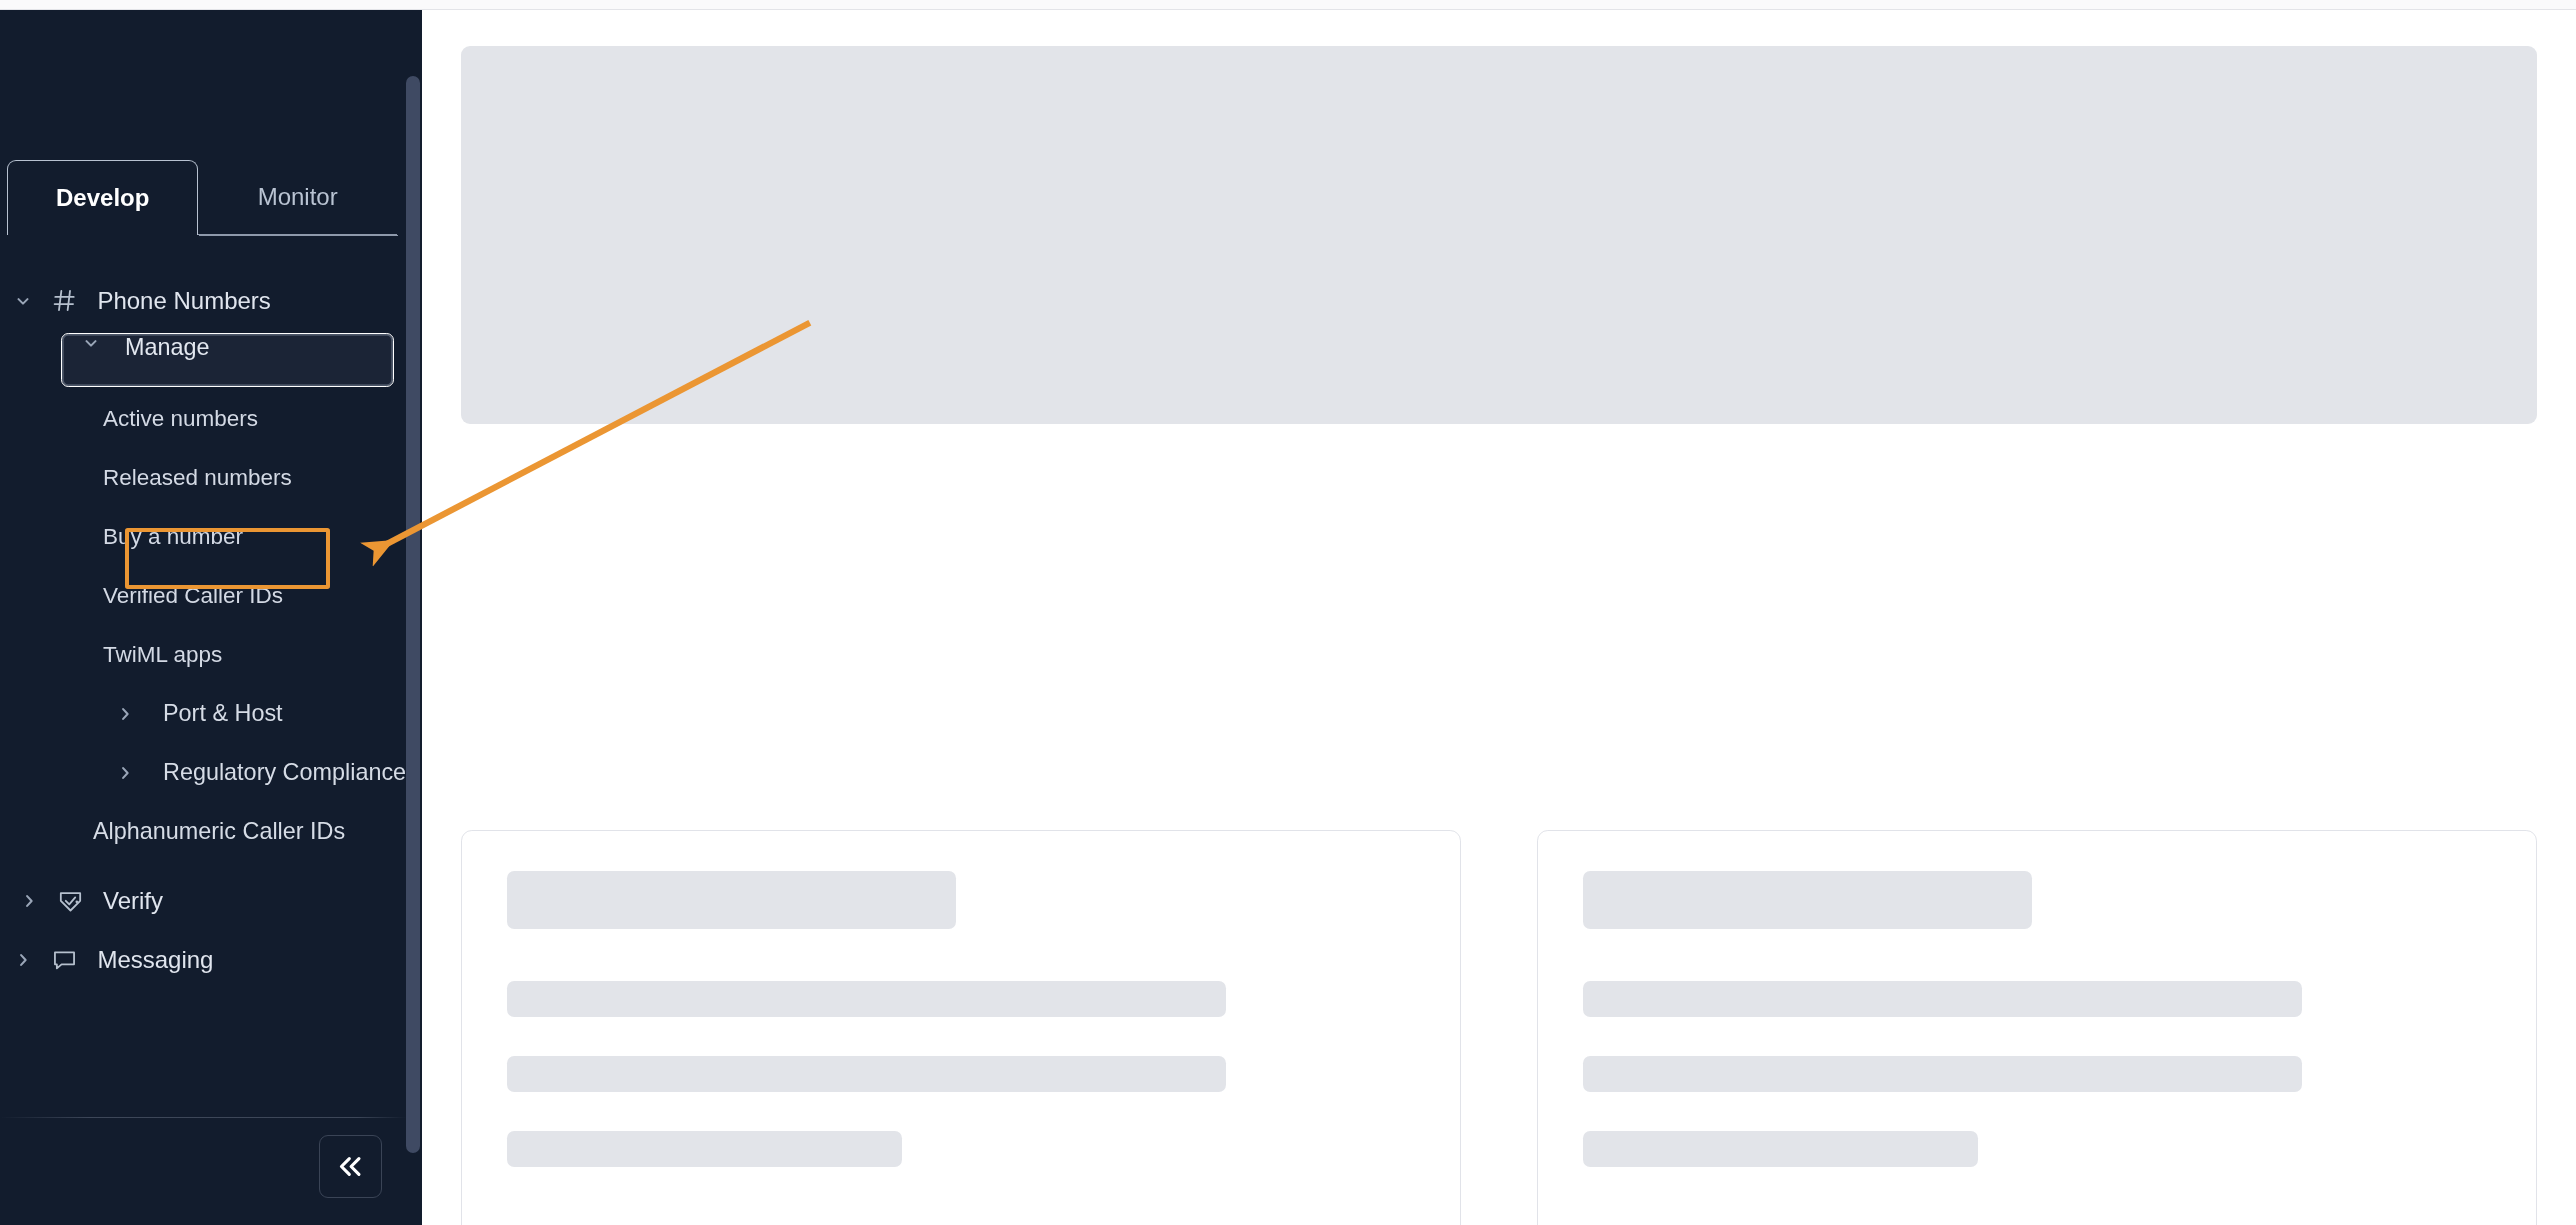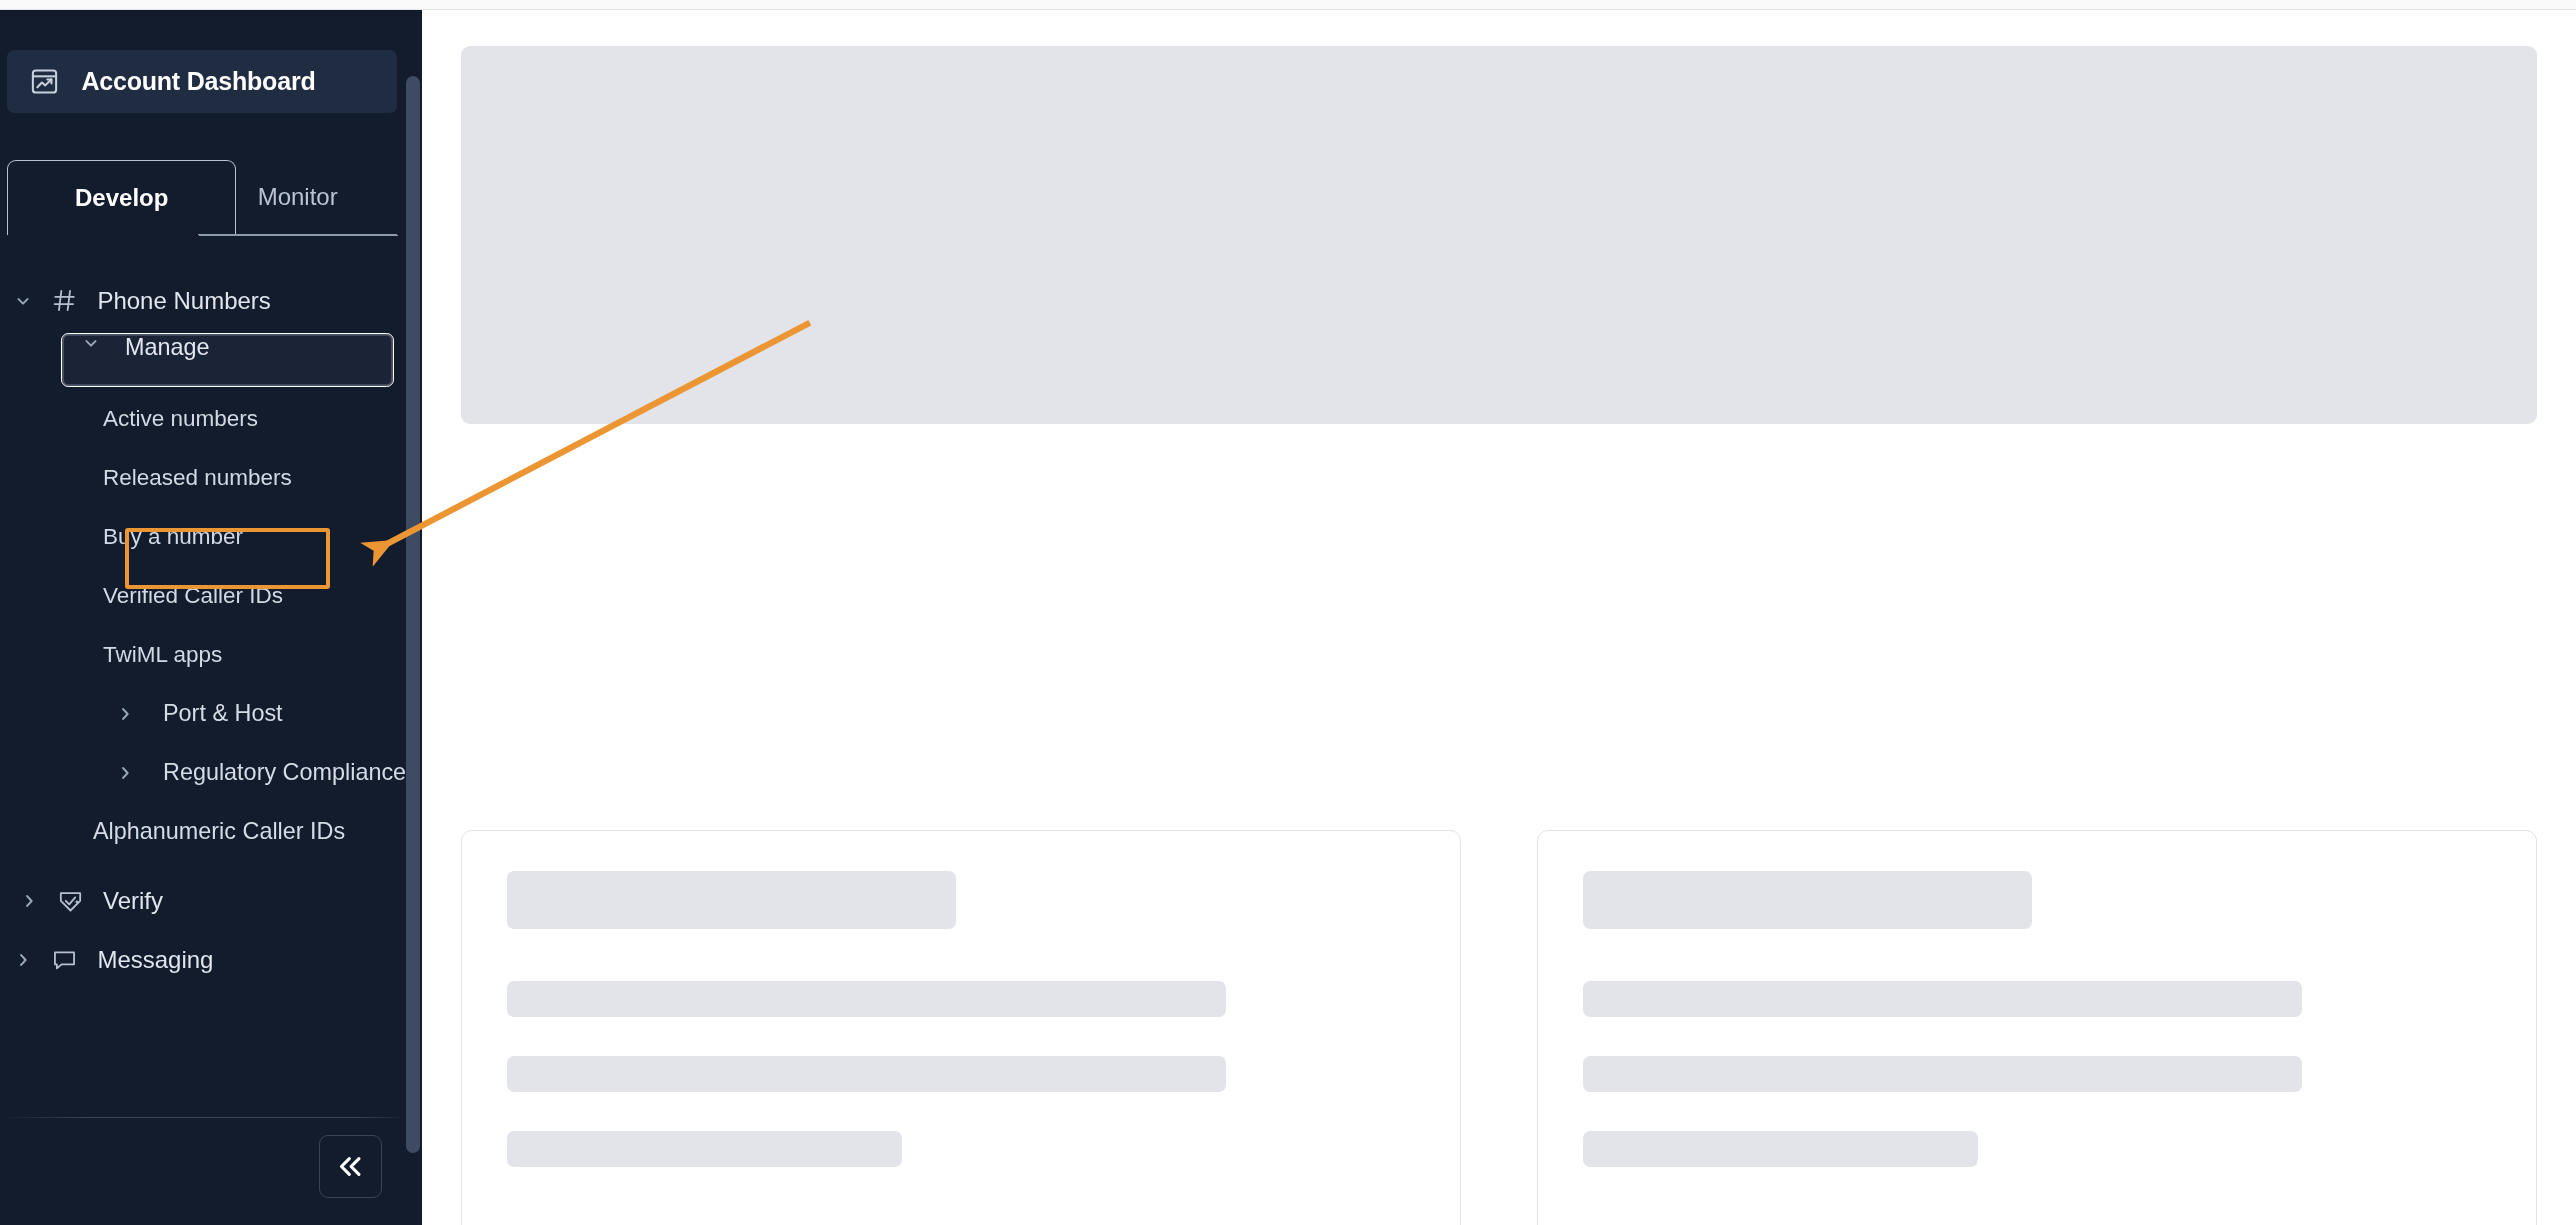--- a/index.html
+++ b/index.html
@@ -85,21 +85,21 @@
     height: 75px;
     display: flex;
     align-items: center;
     justify-content: center;
     font-size: 24px;
     cursor: pointer;
     white-space: nowrap;
   }
   .tab.active {
     left: 0;
-    width: 229px;
+    width: 191px;
     color: #ffffff;
     font-weight: 700;
     border: 0.9px solid #b8c2d1;
     border-bottom: none;
     border-radius: 9px 9px 0 0;
     background: transparent;
   }
   .tab.inactive {
     left: 191px;
     width: 199px;
@@ -320,29 +320,20 @@
 </head>
 <body>
 
 <div id="app">
 
   <div class="top-strip"></div>
 
   <div class="sidebar">
     <div class="sidebar-inner">
 
-      <div class="account-dash">
-        <svg class="ad-icon" viewBox="0 0 24 24" fill="none" stroke="#c8d0dd" stroke-width="1.6">
-          <rect x="3" y="3.5" width="18" height="17" rx="2.2"></rect>
-          <line x1="3" y1="8" x2="21" y2="8"></line>
-          <polyline points="6.5,16.5 10,12.8 12.6,15 17.2,10.4" stroke-linecap="round" stroke-linejoin="round"></polyline>
-          <polyline points="14.2,10.4 17.4,10.4 17.4,13.5" stroke-linecap="round" stroke-linejoin="round"></polyline>
-        </svg>
-        <span class="ad-label">Account Dashboard</span>
-      </div>
 
       <div class="tabs">
         <div class="tab active">
           <span>Develop</span>
         </div>
         <div class="tab inactive">
           <span>Monitor</span>
         </div>
       </div>
       <div class="tabs-underline"></div>

